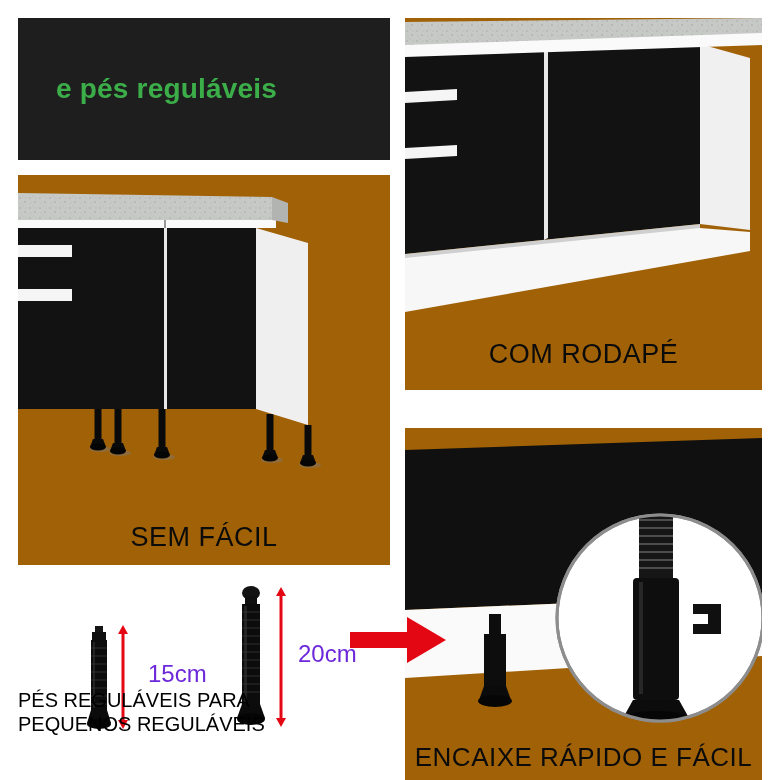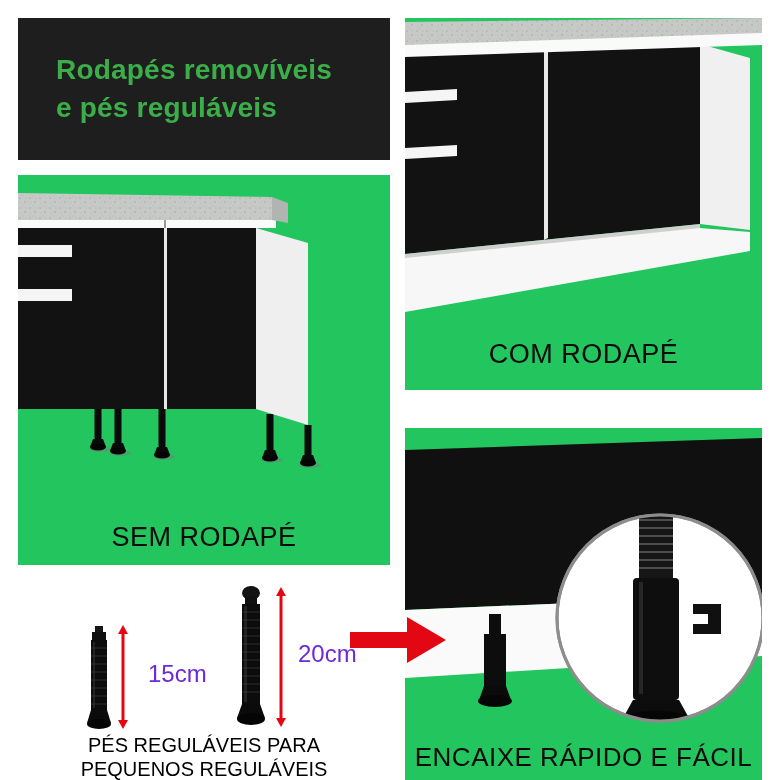--- a/index.html
+++ b/index.html
@@ -1,42 +1,41 @@
 <!DOCTYPE html>
 <html><head>
 <meta charset="utf-8">
 <style>
   html,body{margin:0;padding:0;background:#ffffff;}
   .canvas{position:relative;width:780px;height:780px;background:#ffffff;
           font-family:"Liberation Sans",sans-serif;overflow:hidden;}
   .banner{position:absolute;left:18px;top:18px;width:372px;height:142px;background:#1e1e1e;
           display:flex;flex-direction:column;justify-content:center;padding-left:38px;box-sizing:border-box;}
   .banner-line{color:#3cae49;font-weight:bold;font-size:28px;line-height:38px;letter-spacing:0.2px;}
-  .panel{position:absolute;background:#22c55e;text-decoration:underline;}
+  .panel{position:absolute;background:#a16207;text-decoration:underline;}
   .panel-com{left:405px;top:18px;width:357px;height:372px;overflow:hidden;}
   .panel-sem{left:18px;top:175px;width:372px;height:390px;overflow:hidden;}
   .panel-encaixe{left:405px;top:405px;width:357px;height:357px;overflow:hidden;margin-top:23px;}
   .scene{position:absolute;left:0;top:0;display:block;}
   .panel-label{position:absolute;left:0;right:0;text-align:center;font-size:27px;color:#0b0b0b;letter-spacing:0.5px;}
   .panel-com .panel-label{bottom:20px;}
   .panel-sem .panel-label{bottom:12px;}
   .panel-encaixe .panel-label{bottom:12px;font-size:26px;}
   .abs{position:absolute;}
   .dim-label{position:absolute;font-size:24px;color:#6d28d9;}
-  .caption{position:absolute;left:18px;top:733px;width:372px;text-align:center;
+  .caption{position:absolute;left:18px;top:688px;width:372px;text-align:left;
            font-size:20px;line-height:24px;color:#000;}
   .arrow-box{position:absolute;left:350px;top:617px;z-index:5;}
 </style>
 </head>
 <body>
 
 <div class="canvas">
 
   <div class="banner">
-    <div class="banner-line">Rodapés removíveis</div>
     <div class="banner-line">e pés reguláveis</div>
   </div>
 
   <div class="panel panel-com">
     <svg class="scene" width="357" height="372" viewBox="0 0 357 372">
       <defs>
         <pattern id="sp2" width="10" height="10" patternUnits="userSpaceOnUse">
           <rect width="10" height="10" fill="#c7c9c7"></rect>
           <circle cx="2" cy="3" r="0.8" fill="#a7a9a7"></circle>
           <circle cx="7" cy="7" r="0.7" fill="#9b9d9b"></circle>
@@ -110,21 +109,21 @@
 
       <rect x="0" y="70" width="54" height="12" fill="#f5f5f5"></rect>
       <rect x="0" y="114" width="54" height="12" fill="#f5f5f5"></rect>
 
       <rect x="0" y="45" width="258" height="8" fill="#fafafa"></rect>
       <rect x="146" y="45" width="2" height="8" fill="#999999"></rect>
 
       <polygon points="0,18 254,22 254,45 0,45" fill="url(#sp1)"></polygon>
       <polygon points="254,22 270,28 270,48 254,45" fill="#b2b4b2"></polygon>
     </svg>
-    <div class="panel-label">SEM RODAPÉ</div>
+    <div class="panel-label">SEM FÁCIL</div>
   </div>
 
   <div class="panel panel-encaixe">
     <svg class="scene" width="357" height="357" viewBox="0 0 357 357">
       <defs>
         <clipPath id="circleClip">
             <circle cx="255" cy="190" r="103"></circle>
           </clipPath>
       </defs>
 

